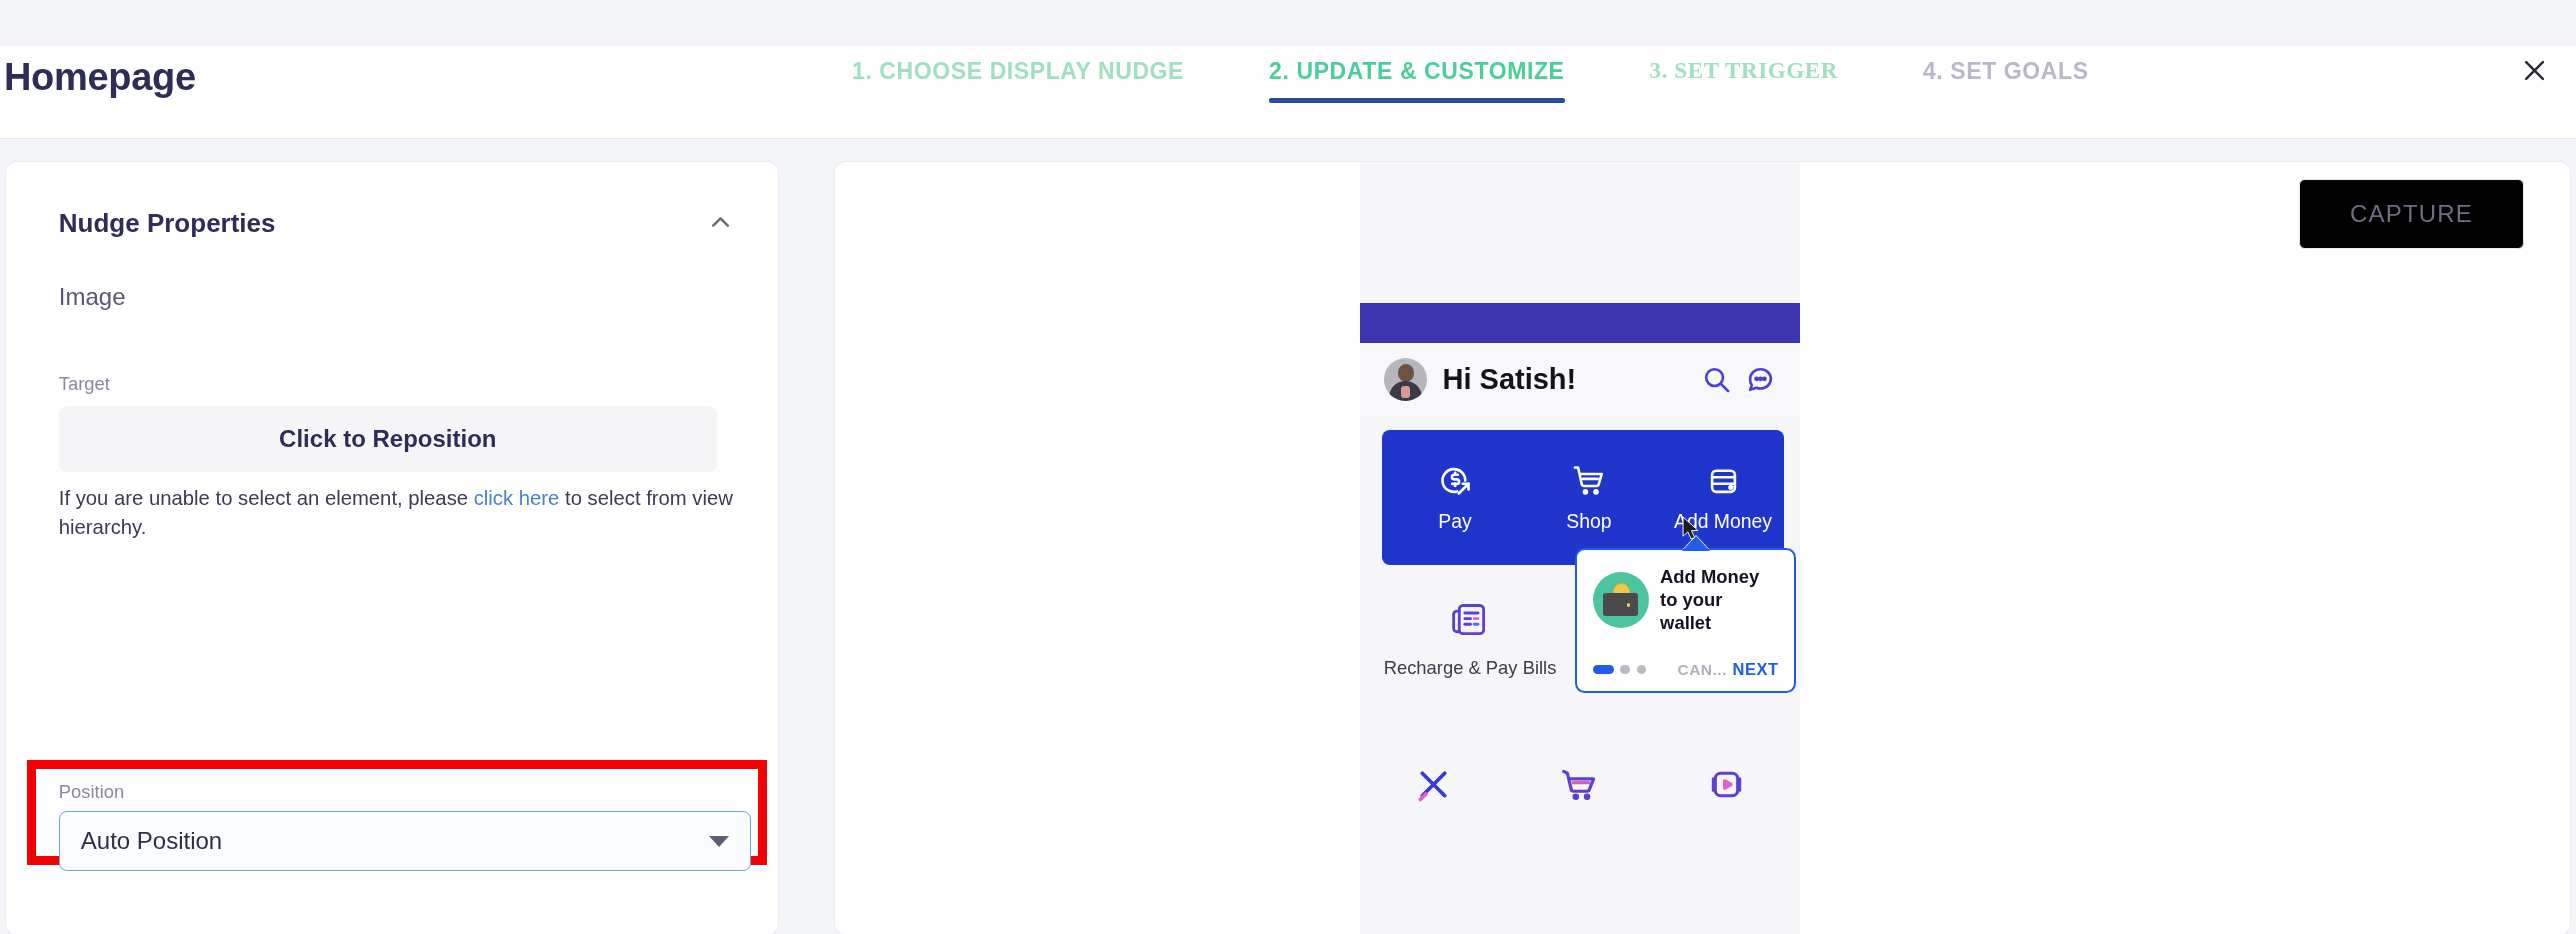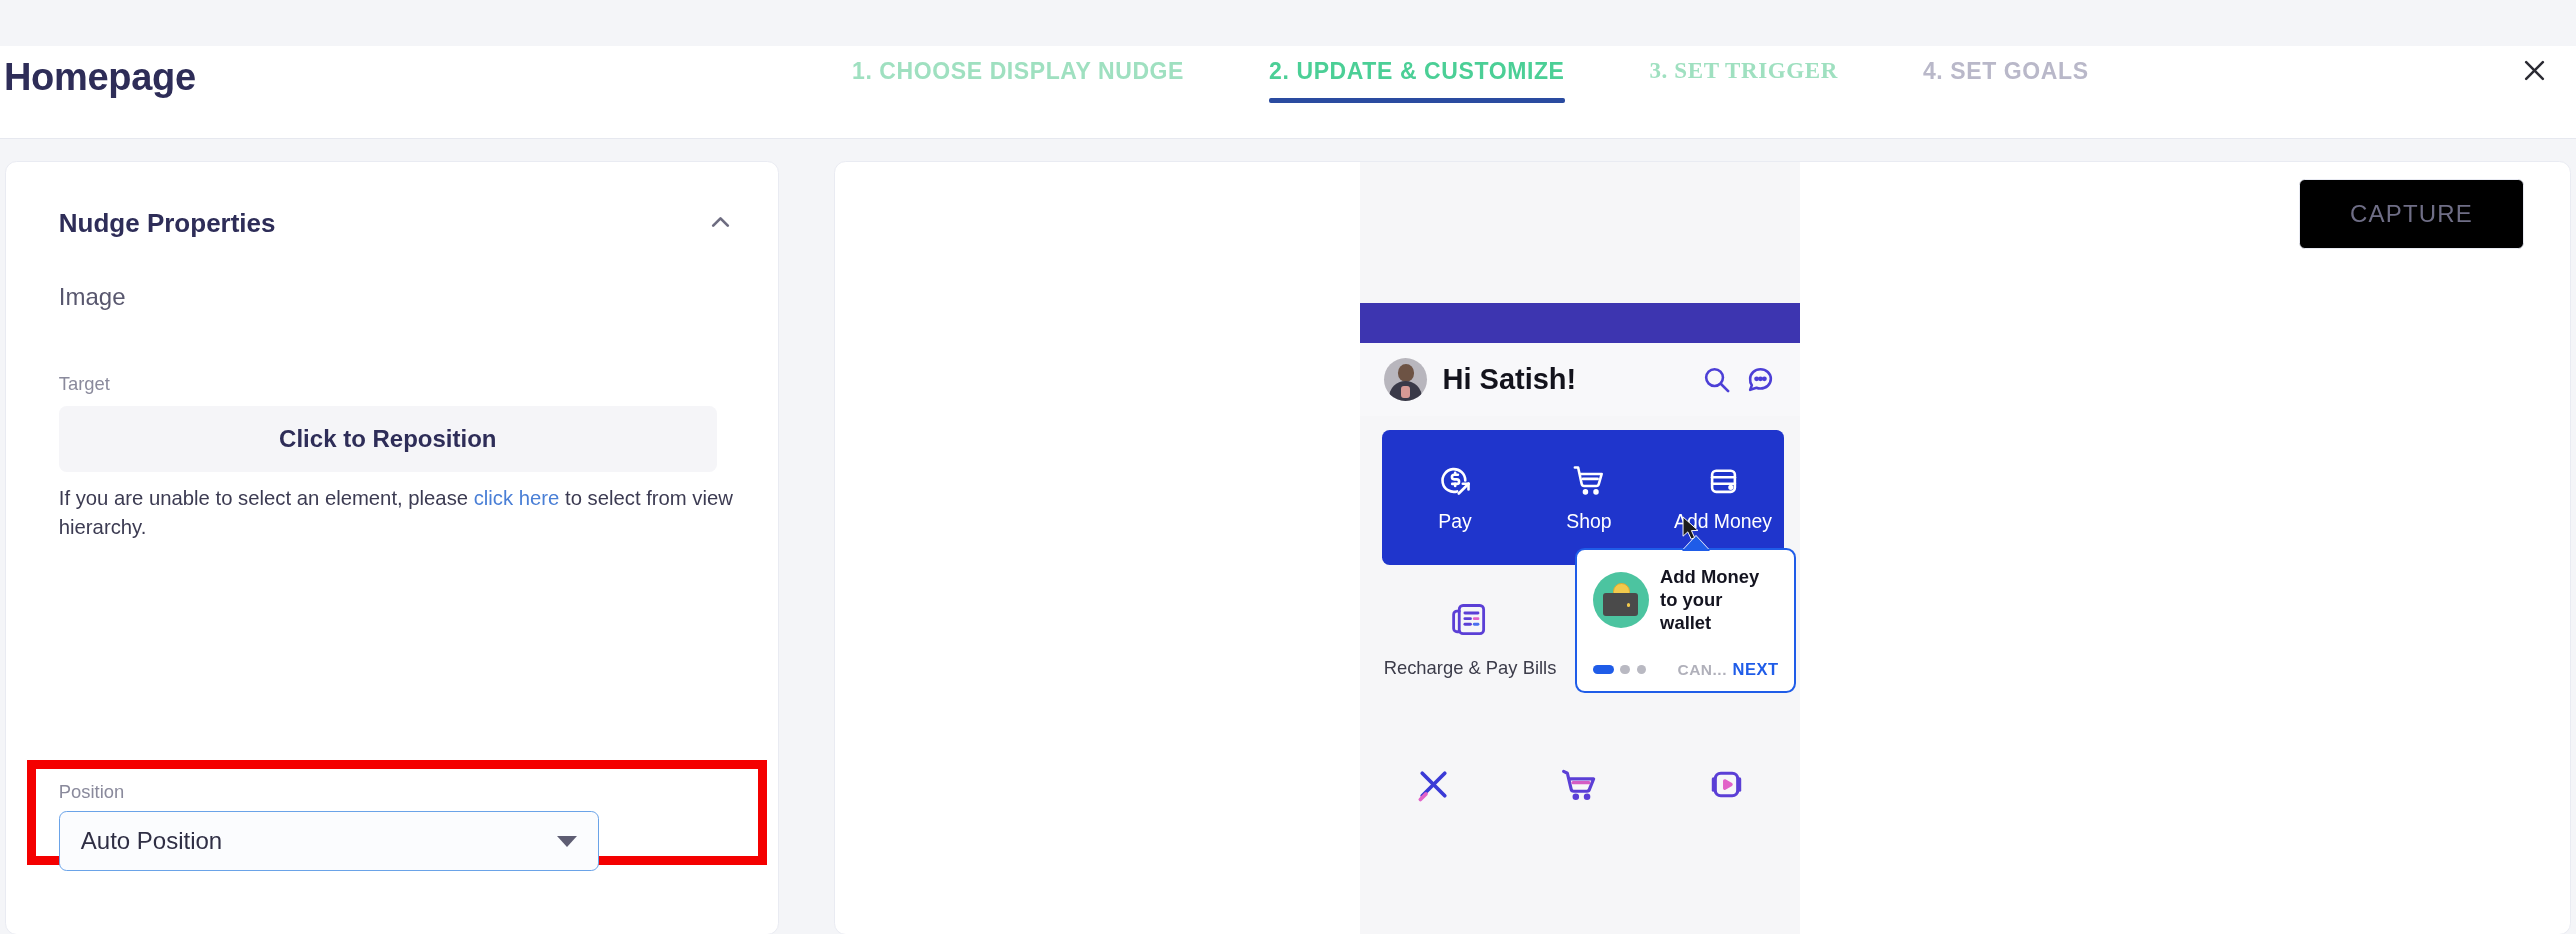--- a/index.html
+++ b/index.html
@@ -102,21 +102,21 @@
   
   .highlight-box {
     position: absolute; left: 21px; top: 598px;
     width: 740px; height: 105px;
     border: 9.7px solid #f40000;
     background: #ffffff;
   }
   .position-label { position: absolute; left: 53px; top: 619px; }
   .position-select {
     position: absolute; left: 53px; top: 649px;
-    width: 540px; height: 60px;
+    width: 692px; height: 60px;
     background: #fbfcfe;
     border: 1.5px solid #6aa3e8;
     border-radius: 7.7px;
     display: flex; align-items: center;
     padding: 0 21px;
     cursor: pointer;
   }
   .position-select .val {
     font-size: 24px; color: #2f2e44; flex: 1;
   }

